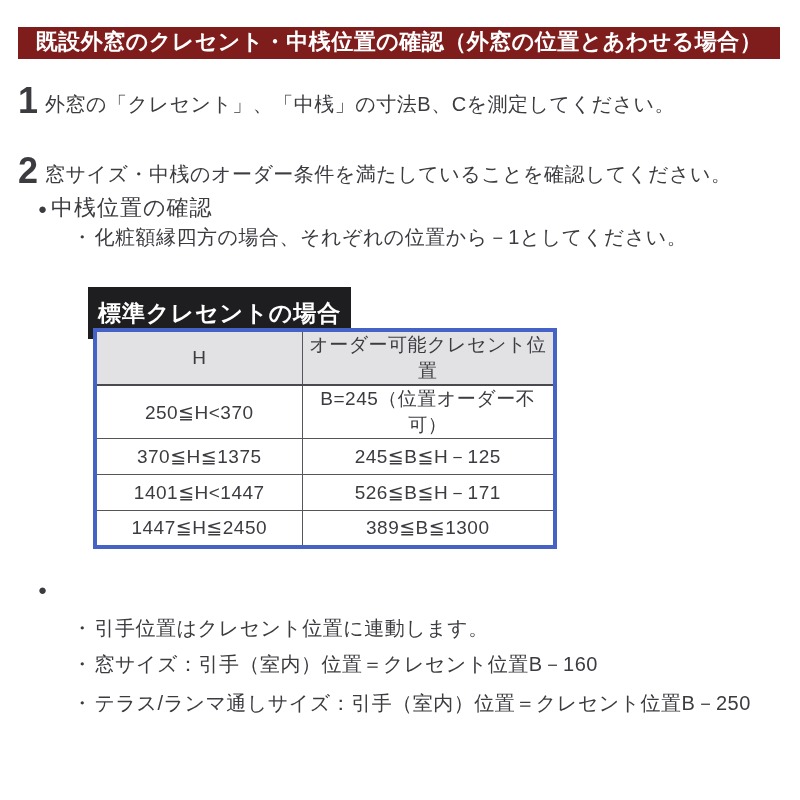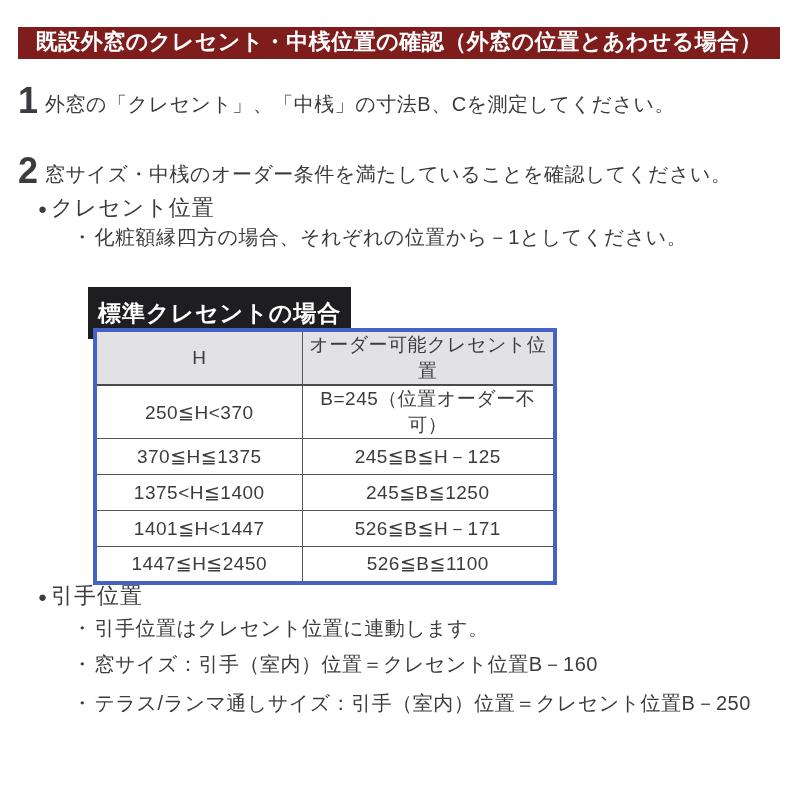--- a/index.html
+++ b/index.html
@@ -81,21 +81,21 @@
   <span class="step-text">外窓の「クレセント」、「中桟」の寸法B、Cを測定してください。</span>
 </div>
 
 <div class="step step-2">
   <span class="step-number">2</span>
   <span class="step-text">窓サイズ・中桟のオーダー条件を満たしていることを確認してください。</span>
 </div>
 
 <div class="section-heading crescent-heading">
   <span class="section-bullet">●</span>
-  <span class="section-heading-label">クレセント位置</span>
+  <span class="section-heading-label">中桟位置の確認</span>
 </div>
 
 <div class="sub-note crescent-note">
   <span class="item-bullet">・</span>
   <span>化粧額縁四方の場合、それぞれの位置から－1としてください。</span>
 </div>
 
 <div class="table-label">
   <span>標準クレセントの場合</span>
 </div>
@@ -114,37 +114,32 @@
   <tbody>
     <tr>
       <td>250≦H&lt;370</td>
       <td>B=245（位置オーダー不可）</td>
     </tr>
     <tr>
       <td>370≦H≦1375</td>
       <td>245≦B≦H－125</td>
     </tr>
     <tr>
-      <td>1375&lt;H≦1400</td>
-      <td>245≦B≦1250</td>
-    </tr>
-    <tr>
       <td>1401≦H&lt;1447</td>
       <td>526≦B≦H－171</td>
     </tr>
     <tr>
       <td>1447≦H≦2450</td>
-      <td>526≦B≦1100</td>
+      <td>389≦B≦1300</td>
     </tr>
   </tbody>
 </table>
 
 <div class="section-heading handle-heading">
   <span class="section-bullet">●</span>
-  <span class="section-heading-label">引手位置</span>
 </div>
 
 <div class="sub-note handle-note-0">
   <span class="item-bullet">・</span>
   <span>引手位置はクレセント位置に連動します。</span>
 </div>
 <div class="sub-note handle-note-1">
   <span class="item-bullet">・</span>
   <span>窓サイズ：引手（室内）位置＝クレセント位置B－160</span>
 </div>

